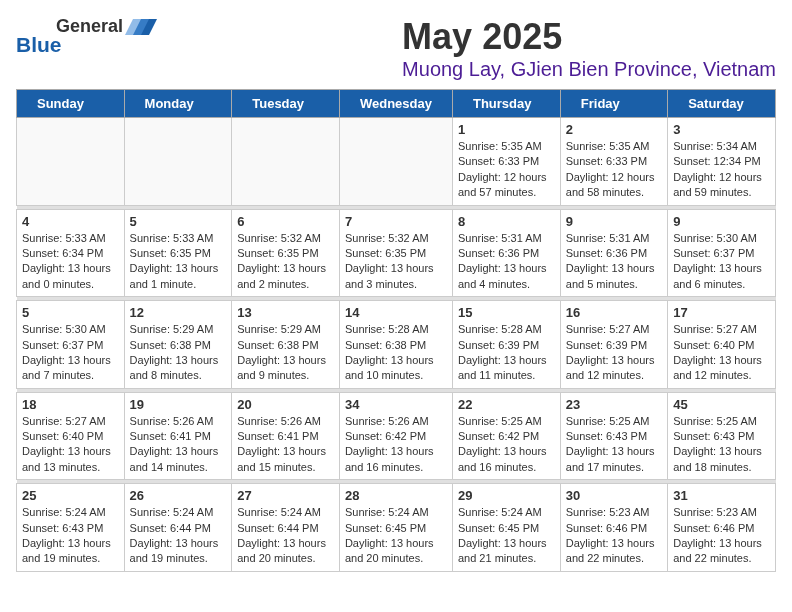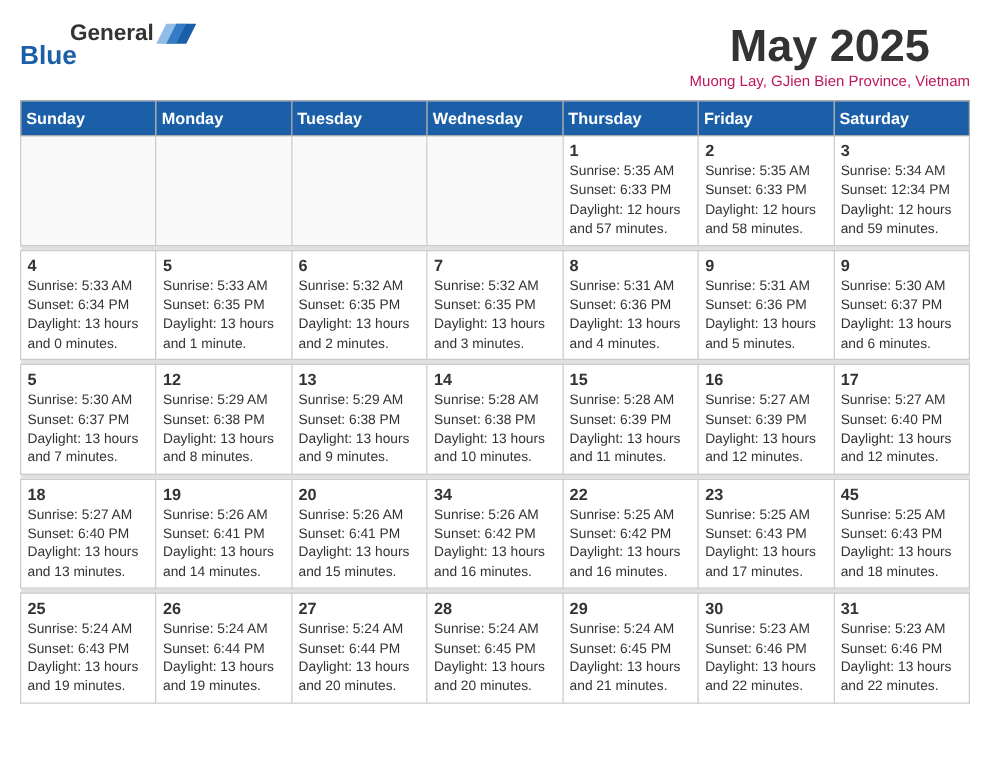--- a/index.html
+++ b/index.html
@@ -20,41 +20,41 @@
       display: flex;
       flex-direction: column;
       align-items: flex-start;
     }
     .logo-row {
       display: flex;
       align-items: center;
       margin-left: 40px;
     }
     .title-block {
-      text-align: center;
+      text-align: left;
     }
     .month-title {
       font-size: 36px;
       font-weight: bold;
       color: #333;
     }
     .location-title {
-      font-size: 12px;
-      color: #be185d;
+      font-size: 20px;
+      color: #4c1d95;
     }
     .calendar {
       width: 100%;
       border-collapse: collapse;
     }
     .calendar th {
       background: #1a5fa8;
       color: #fff;
       font-size: 13px;
       font-weight: bold;
-      padding: 6px 4px;
+      padding: 6px 20px;
       text-align: left;
       border: 1px solid #aaa;
     }
     .calendar td {
       vertical-align: top;
       border: 1px solid #ccc;
       padding: 4px 5px;
       width: 108px;
       min-height: 80px;
       background: #fff;

